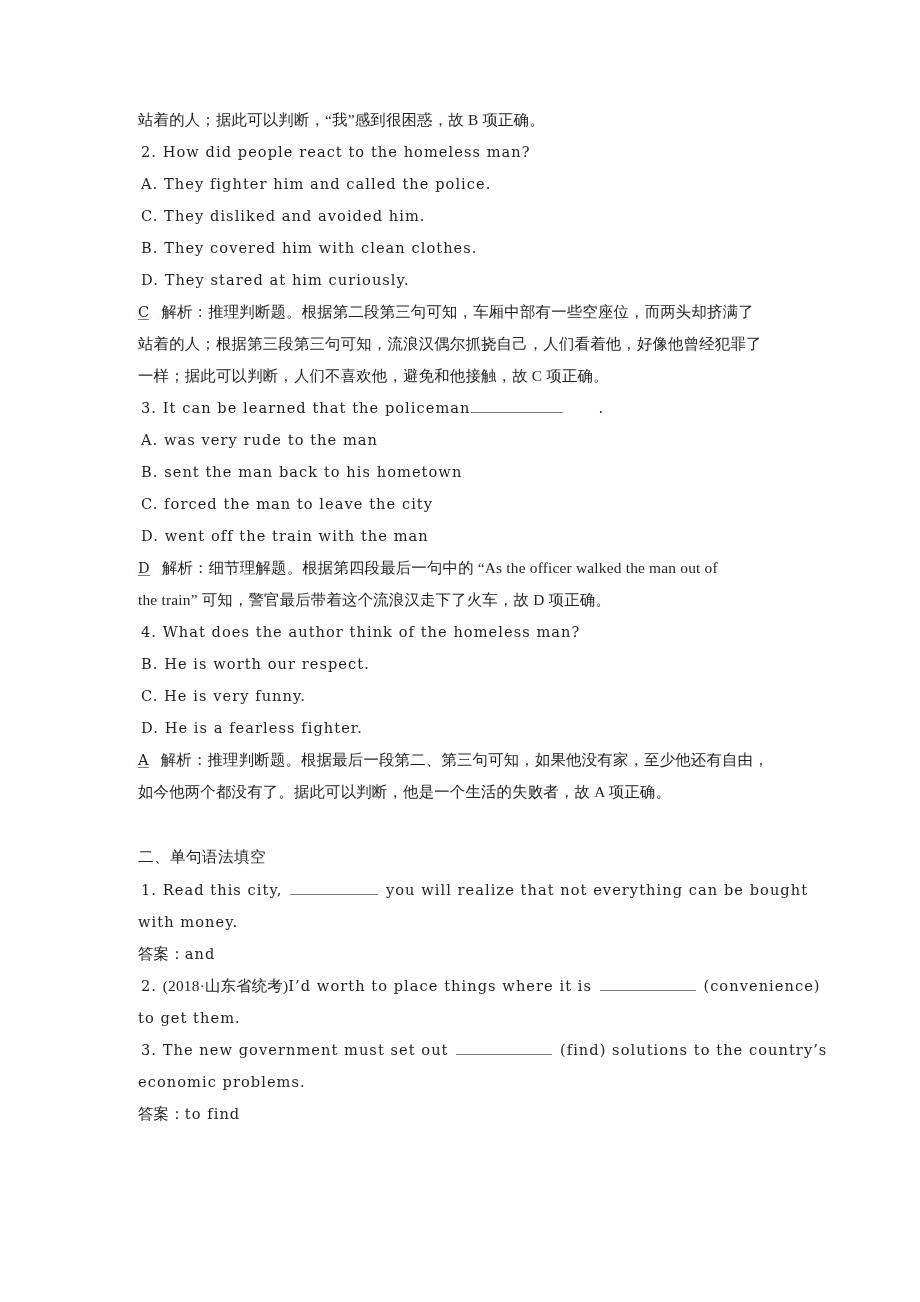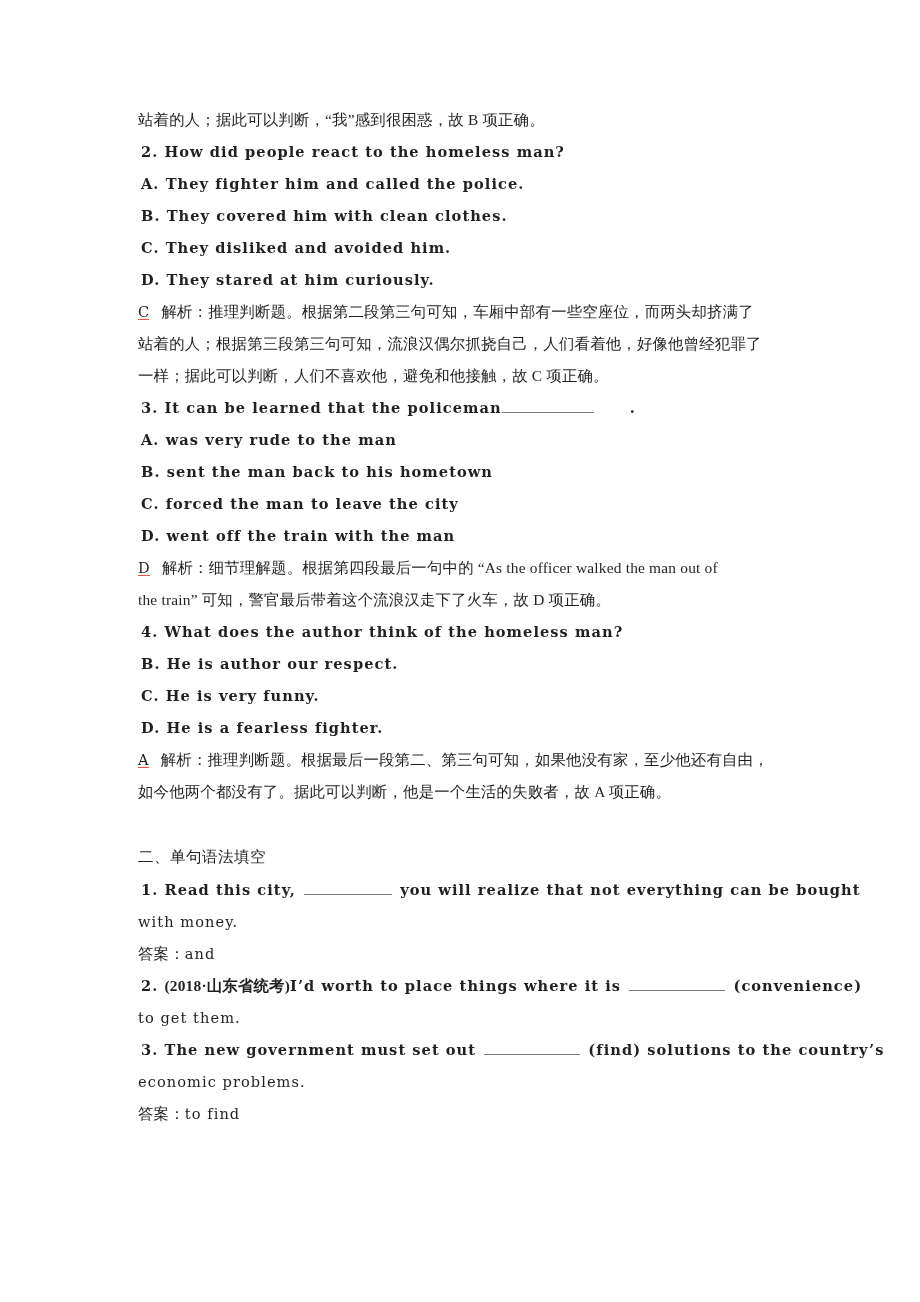--- a/index.html
+++ b/index.html
@@ -37,21 +37,21 @@
     font-size: 14.6px;
     letter-spacing: 1.05px;
   }
   .cn {
     font-family: "Liberation Serif", "DejaVu Serif", serif;
     font-size: 15.4px;
     letter-spacing: 0.2px;
   }
 
   
-  .indent { padding-left: 3px; font-weight: bold; }
+  .indent { padding-left: 3px; }
 
   
   .cont { padding-left: 0; }
 
   
   .ansmark {
     display: inline-block;
     font-family: "DejaVu Serif", "Liberation Serif", serif;
     font-size: 14.6px;
     border-bottom: 1.4px solid #e8544d;
@@ -88,41 +88,41 @@
 </head>
 <body>
 
 <div class="page">
 
   <div class="line cn cont">站着的人；据此可以判断，“我”感到很困惑，故 B 项正确。</div>
 
   <div class="line en indent"><span>2.</span>&nbsp;<span>How did people react to the homeless man?</span></div>
 
   <div class="line en indent"><span>A.</span>&nbsp;<span>They fighter him and called the police.</span></div>
+  <div class="line en indent"><span>C.</span>&nbsp;<span>They disliked and avoided him.</span></div>
   <div class="line en indent"><span>B.</span>&nbsp;<span>They covered him with clean clothes.</span></div>
-  <div class="line en indent"><span>C.</span>&nbsp;<span>They disliked and avoided him.</span></div>
   <div class="line en indent"><span>D.</span>&nbsp;<span>They stared at him curiously.</span></div>
 
   <div class="line cn cont"><span class="ansmark">C</span><span>解析：推理判断题。根据第二段第三句可知，车厢中部有一些空座位，而两头却挤满了</span></div>
   <div class="line cn cont">站着的人；根据第三段第三句可知，流浪汉偶尔抓挠自己，人们看着他，好像他曾经犯罪了</div>
   <div class="line cn cont">一样；据此可以判断，人们不喜欢他，避免和他接触，故 C 项正确。</div>
 
   <div class="line en indent"><span>3.</span>&nbsp;<span>It can be learned that the policeman</span><span class="blank blank-tight"></span><span class="gap"></span><span>.</span></div>
 
   <div class="line en indent"><span>A.</span>&nbsp;<span>was very rude to the man</span></div>
   <div class="line en indent"><span>B.</span>&nbsp;<span>sent the man back to his hometown</span></div>
   <div class="line en indent"><span>C.</span>&nbsp;<span>forced the man to leave the city</span></div>
   <div class="line en indent"><span>D.</span>&nbsp;<span>went off the train with the man</span></div>
 
   <div class="line cn cont"><span class="ansmark">D</span><span>解析：细节理解题。根据第四段最后一句中的 “As the officer walked the man out of</span></div>
   <div class="line cn cont">the train” 可知，警官最后带着这个流浪汉走下了火车，故 D 项正确。</div>
 
   <div class="line en indent"><span>4.</span>&nbsp;<span>What does the author think of the homeless man?</span></div>
 
-  <div class="line en indent"><span>B.</span>&nbsp;<span>He is author our respect.</span></div>
+  <div class="line en indent"><span>B.</span>&nbsp;<span>He is worth our respect.</span></div>
   <div class="line en indent"><span>C.</span>&nbsp;<span>He is very funny.</span></div>
   <div class="line en indent"><span>D.</span>&nbsp;<span>He is a fearless fighter.</span></div>
 
   <div class="line cn cont"><span class="ansmark">A</span><span>解析：推理判断题。根据最后一段第二、第三句可知，如果他没有家，至少他还有自由，</span></div>
   <div class="line cn cont">如今他两个都没有了。据此可以判断，他是一个生活的失败者，故 A 项正确。</div>
 
   <div class="spacer"></div>
 
   <div class="section-heading">二、单句语法填空</div>
 

